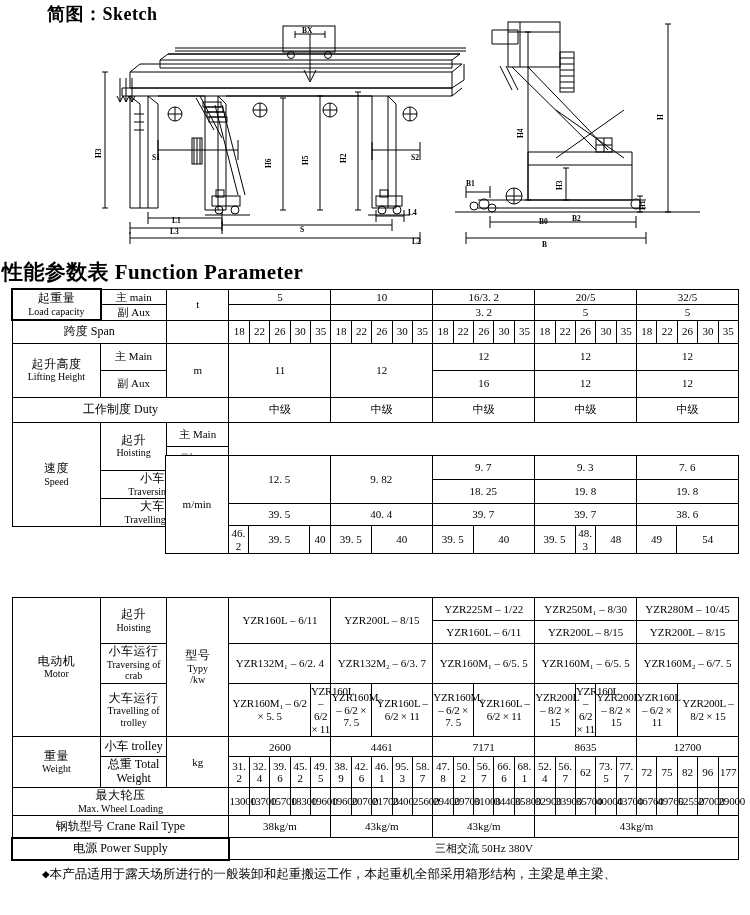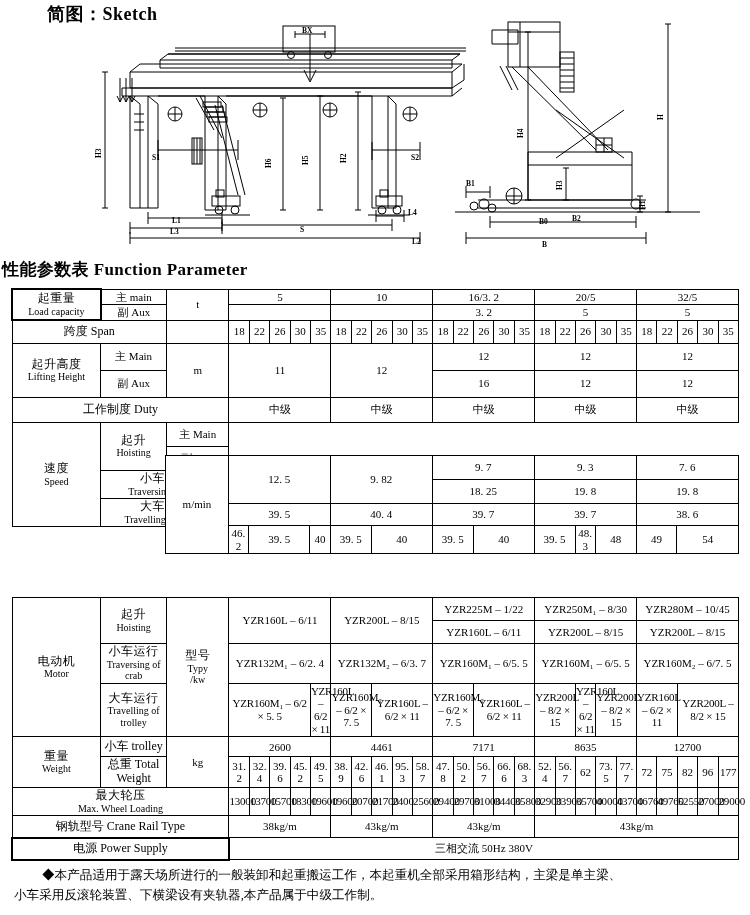--- a/index.html
+++ b/index.html
@@ -10,21 +10,21 @@
   }
   .page{position:relative;width:750px;height:915px;overflow:hidden;}
 
   
   .sketch-title{
     position:absolute;left:47px;top:2px;
     font-size:18px;font-weight:bold;letter-spacing:.5px;
   }
   .param-title{
     position:absolute;left:2px;top:258px;
-    font-size:17px;font-weight:bold;letter-spacing:.4px;
+    font-size:21px;font-weight:bold;letter-spacing:.4px;
   }
 
   
   .drawing{position:absolute;left:0;top:10px;width:750px;height:245px;}
   .drawing svg{display:block;}
   .dim{font-family:"Liberation Serif",serif;font-size:7.5px;font-weight:bold;}
   .dimv{font-family:"Liberation Serif",serif;font-size:7.5px;font-weight:bold;}
 
   
   table.spec{
@@ -58,21 +58,21 @@
   td.grp{font-size:12px;}
 
   
   .note{
     position:absolute;left:14px;top:866px;width:725px;
     font-size:12.6px;line-height:1.55;
     font-family:"Liberation Serif",serif;
     text-align:justify;
   }
   .note p{margin:0;}
-  .note .ind{text-indent:28px;}
+  .note .ind{text-indent:28px;font-family:Liberation Mono, monospace;}
 </style>
 </head>
 <body>
 
 <div class="page">
 
   <div class="sketch-title">简图：Sketch</div>
 
   <div class="drawing">
   <svg width="750" height="245" viewBox="0 0 750 245" xmlns="http://www.w3.org/2000/svg">
@@ -628,21 +628,21 @@
         <td class="tiny">49. 5</td>
         <td class="tiny">38. 9</td>
         <td class="tiny">42. 6</td>
         <td class="tiny">46. 1</td>
         <td class="tiny">95. 3</td>
         <td class="tiny">58. 7</td>
         <td class="tiny">47. 8</td>
         <td class="tiny">50. 2</td>
         <td class="tiny">56. 7</td>
         <td class="tiny">66. 6</td>
-        <td class="tiny">68. 3</td>
+        <td class="tiny">68. 1</td>
         <td class="tiny">52. 4</td>
         <td class="tiny">56. 7</td>
         <td class="tiny">62</td>
         <td class="tiny">73. 5</td>
         <td class="tiny">77. 7</td>
         <td class="tiny">72</td>
         <td class="tiny">75</td>
         <td class="tiny">82</td>
         <td class="tiny">96</td>
         <td class="tiny">177</td>
@@ -694,16 +694,15 @@
         <td class="lbl outer" colspan="3">
           <span class="inline-cn">电源 Power Supply</span>
         </td>
         <td class="grp" colspan="25">三相交流  50Hz  380V</td>
       </tr>
     </tbody>
   </table>
 
   <div class="note">
     <p class="ind">◆本产品适用于露天场所进行的一般装卸和起重搬运工作，本起重机全部采用箱形结构，主梁是单主梁、</p>
-    <p>小车采用反滚轮装置、下横梁设有夹轨器,本产品属于中级工作制。</p>
   </div>
 
 </div>
 
 </body></html>

